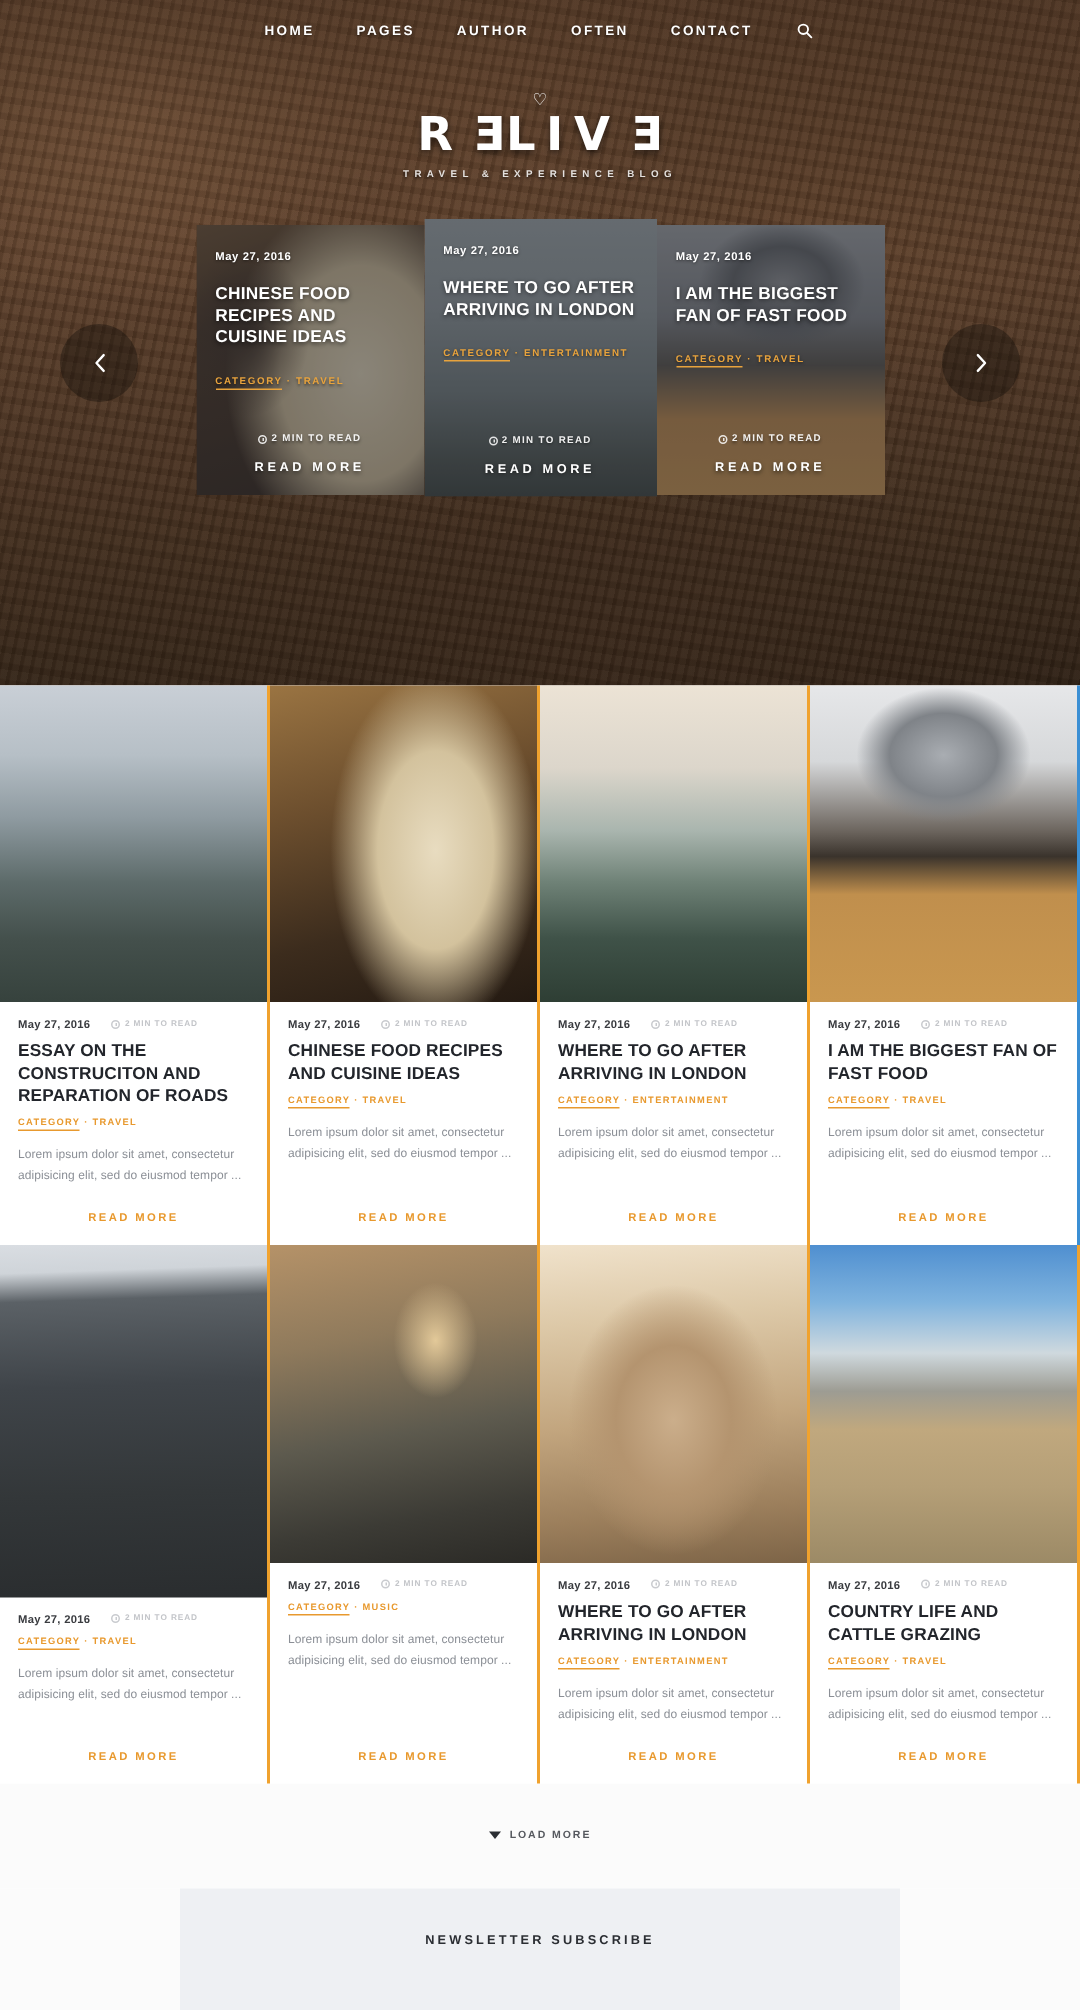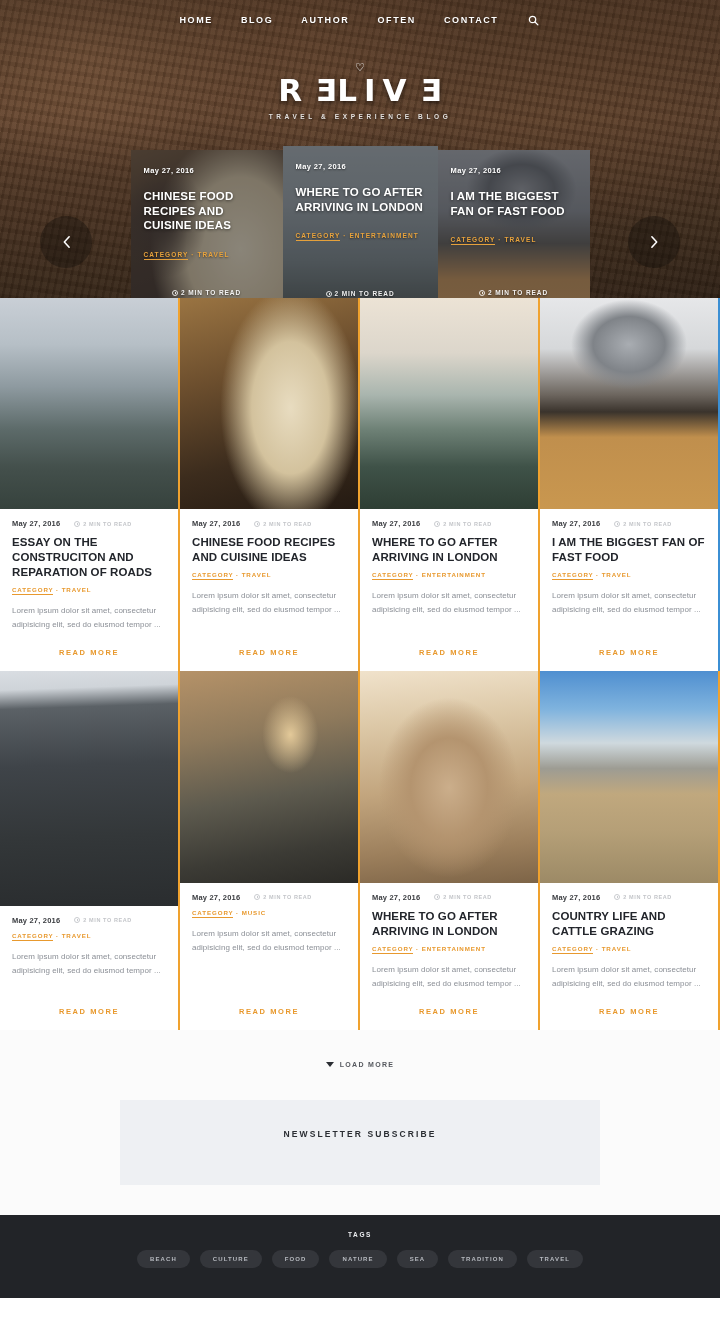--- a/index.html
+++ b/index.html
@@ -6,21 +6,21 @@
   html, body {
     width: 720px; height: 1340px;
     font-family: "Liberation Sans", sans-serif;
     background: #ffffff;
     overflow: hidden;
   }
 
   
   .hero {
     position: relative;
-    width: 720px; height: 298px;
+    width: 720px; height: 457px;
     overflow: hidden;
     background: #6b4a33;
   }
   .hero-bg {
     position: absolute; inset: 0;
     background:
       radial-gradient(ellipse 300px 200px at 12% 18%, #8d6343 0%, rgba(141,99,67,0) 60%),
       radial-gradient(ellipse 260px 240px at 42% 8%, #7d5538 0%, rgba(125,85,56,0) 62%),
       radial-gradient(ellipse 320px 260px at 78% 22%, #6d4a30 0%, rgba(109,74,48,0) 65%),
       radial-gradient(ellipse 400px 200px at 55% 90%, #4a3322 0%, rgba(74,51,34,0) 70%),
@@ -232,21 +232,21 @@
 </style>
 </head>
 <body>
 
 <div class="hero">
   <div class="hero-bg"></div>
   <div class="hero-veil"></div>
 
   <nav class="topnav">
     <a href="#">HOME</a>
-    <a href="#">BLOG</a>
+    <a href="#">PAGES</a>
     <a href="#">AUTHOR</a>
     <a href="#">OFTEN</a>
     <a href="#">CONTACT</a>
     <span class="search-btn">
       <svg width="11" height="11" viewBox="0 0 16 16" fill="none" stroke="#fff" stroke-width="1.8">
         <circle cx="6.6" cy="6.6" r="4.6"></circle>
           <line x1="10.2" y1="10.2" x2="14.4" y2="14.4" stroke-linecap="round"></line>
       </svg>
     </span>
   </nav>

